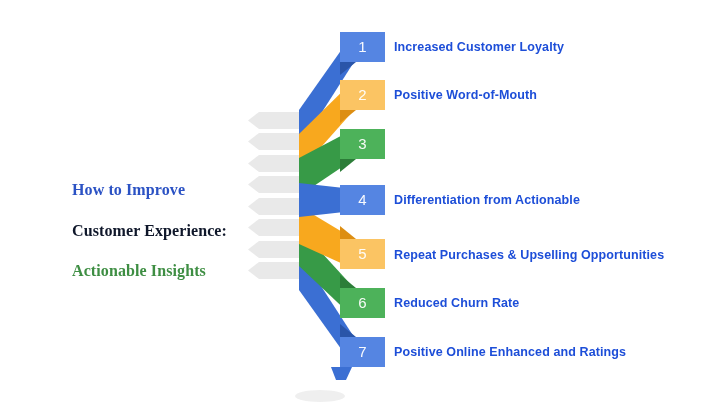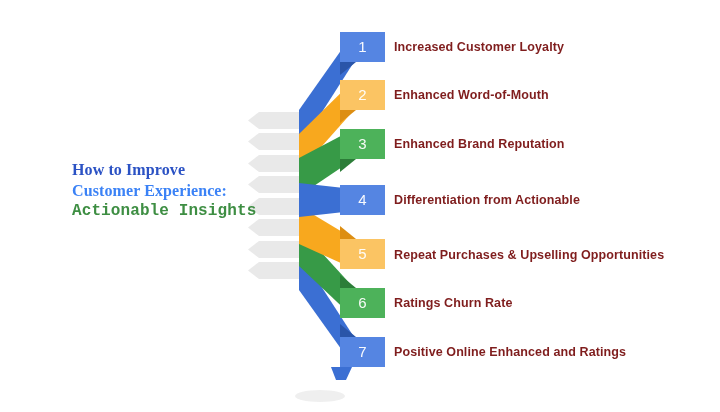--- a/index.html
+++ b/index.html
@@ -10,33 +10,33 @@
     overflow:hidden;
     font-family:"Liberation Sans", sans-serif;
   }
   #ribbon-svg{position:absolute;left:0;top:0;}
   .title-block{
     position:absolute;left:72px;top:160px;width:210px;
     font-family:"Liberation Serif", serif;
     font-weight:bold;font-size:16px;line-height:20.5px;
     letter-spacing:.1px;
   }
-  .title-line{display:block;white-space:nowrap;}
+  .title-line{display:block;white-space:nowrap;margin-top:20px;}
   .t1{color:#2b52c4;}
-  .t2{color:#3b82f6;}
-  .t3{color:#3e8e43;font-family:Liberation Mono, monospace;}
+  .t2{color:#0f172a;}
+  .t3{color:#3e8e43;}
   .step-number{
     position:absolute;left:340px;width:45px;height:30px;
     line-height:30px;text-align:center;
     font-size:15px;color:rgba(255,255,255,.95);
     font-weight:400;
   }
   .step-label{
     position:absolute;left:394px;height:30px;line-height:30px;
-    font-size:12.5px;font-weight:bold;color:#7f1d1d;
+    font-size:12.5px;font-weight:bold;color:#1d4ed8;
     white-space:nowrap;letter-spacing:.1px;
   }
 </style>
 </head>
 <body>
 
 <div id="canvas">
 
   <svg id="ribbon-svg" width="720" height="412" viewBox="0 0 720 412">
 
@@ -104,20 +104,19 @@
 
   <div class="step-number" style="top:32px">1</div>
   <div class="step-number" style="top:80px">2</div>
   <div class="step-number" style="top:129px">3</div>
   <div class="step-number" style="top:185px">4</div>
   <div class="step-number" style="top:239px">5</div>
   <div class="step-number" style="top:288px">6</div>
   <div class="step-number" style="top:337px">7</div>
 
   <div class="step-label" style="top:32px">Increased Customer Loyalty</div>
-  <div class="step-label" style="top:80px">Enhanced Word-of-Mouth</div>
-  <div class="step-label" style="top:129px">Enhanced Brand Reputation</div>
+  <div class="step-label" style="top:80px">Positive Word-of-Mouth</div>
   <div class="step-label" style="top:185px">Differentiation from Actionable</div>
   <div class="step-label" style="top:240px">Repeat Purchases &amp; Upselling Opportunities</div>
-  <div class="step-label" style="top:288px">Ratings Churn Rate</div>
+  <div class="step-label" style="top:288px">Reduced Churn Rate</div>
   <div class="step-label" style="top:337px">Positive Online Enhanced and Ratings</div>
 
 </div>
 
 </body></html>

